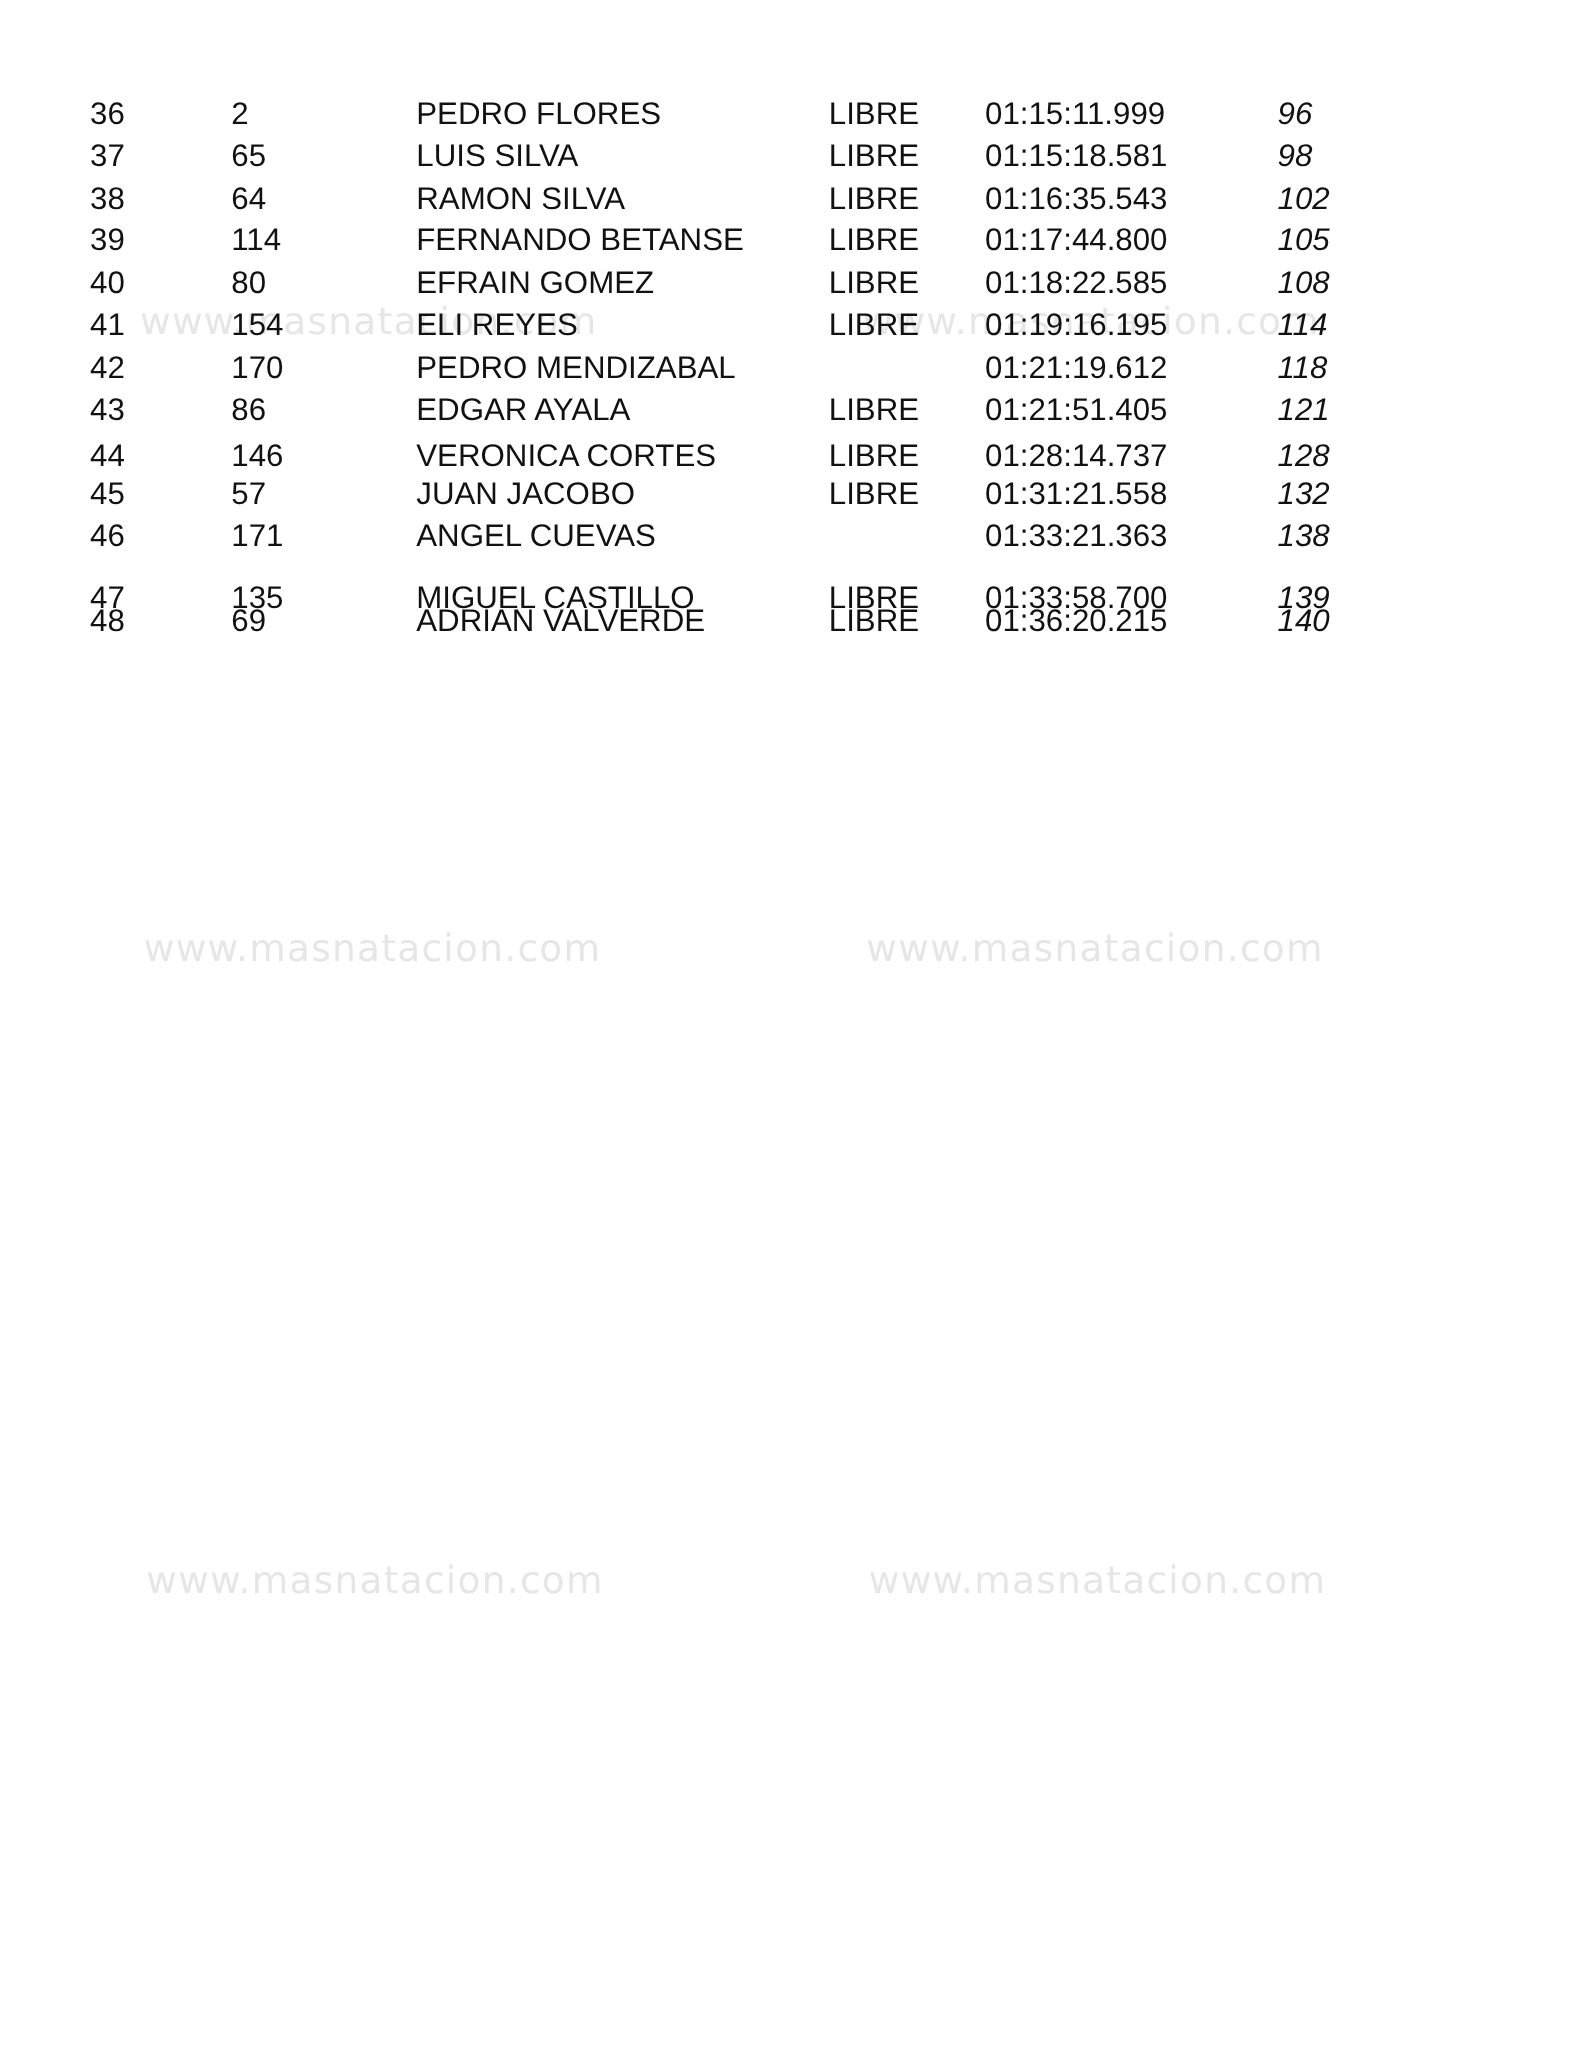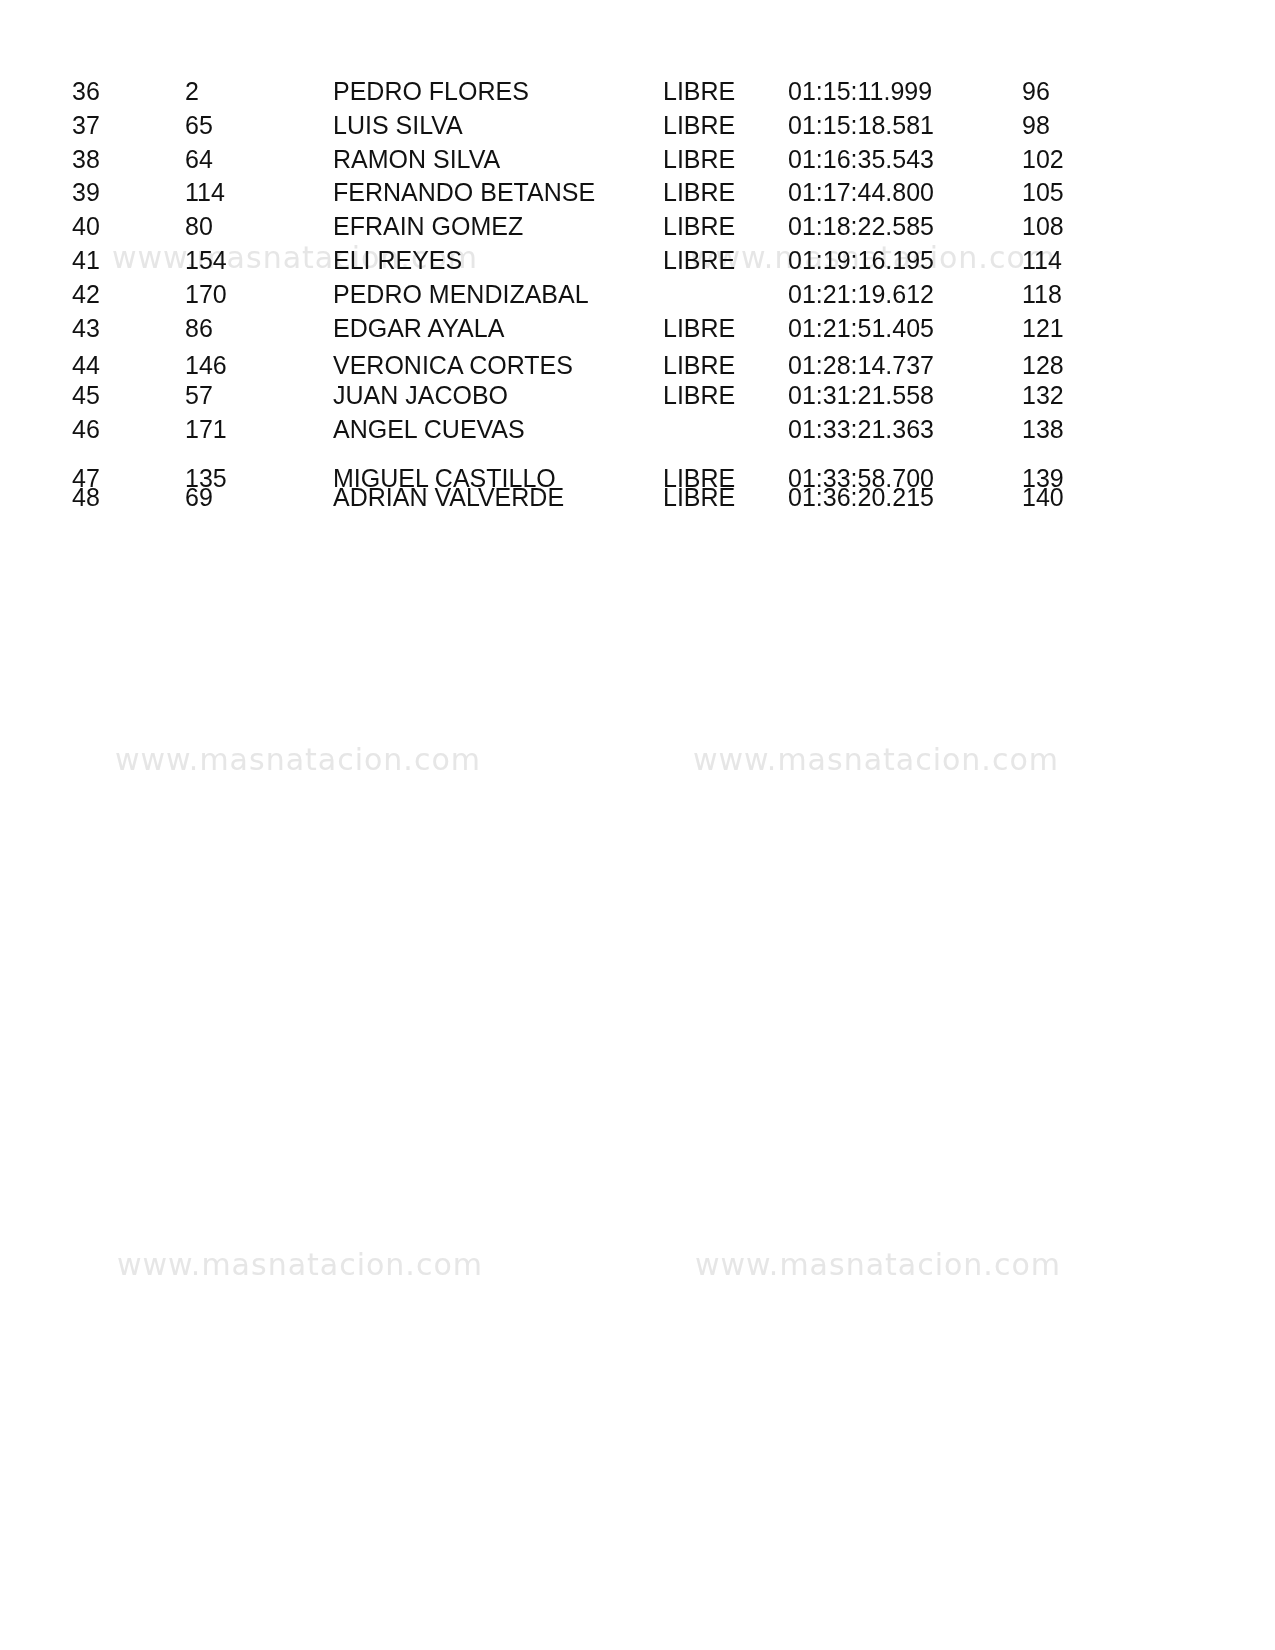--- a/index.html
+++ b/index.html
@@ -60,21 +60,21 @@
     font-size: 25px;
     line-height: 27px;
     color: #111111;
     white-space: nowrap;
   }
   .col-position { left: 72px; }
   .col-bib      { left: 185px; }
   .col-name     { left: 333px; }
   .col-category { left: 663px; }
   .col-time     { left: 788px; }
-  .col-overall  { left: 1022px; }
+  .col-overall  { left: 1022px; font-style: italic; }
 </style>
 </head>
 <body>
 
 <div class="page">
 
   <div class="watermark wm-r1-left">www.masnatacion.com</div>
   <div class="watermark wm-r1-right">www.masnatacion.com</div>
   <div class="watermark wm-r2-left">www.masnatacion.com</div>
   <div class="watermark wm-r2-right">www.masnatacion.com</div>

